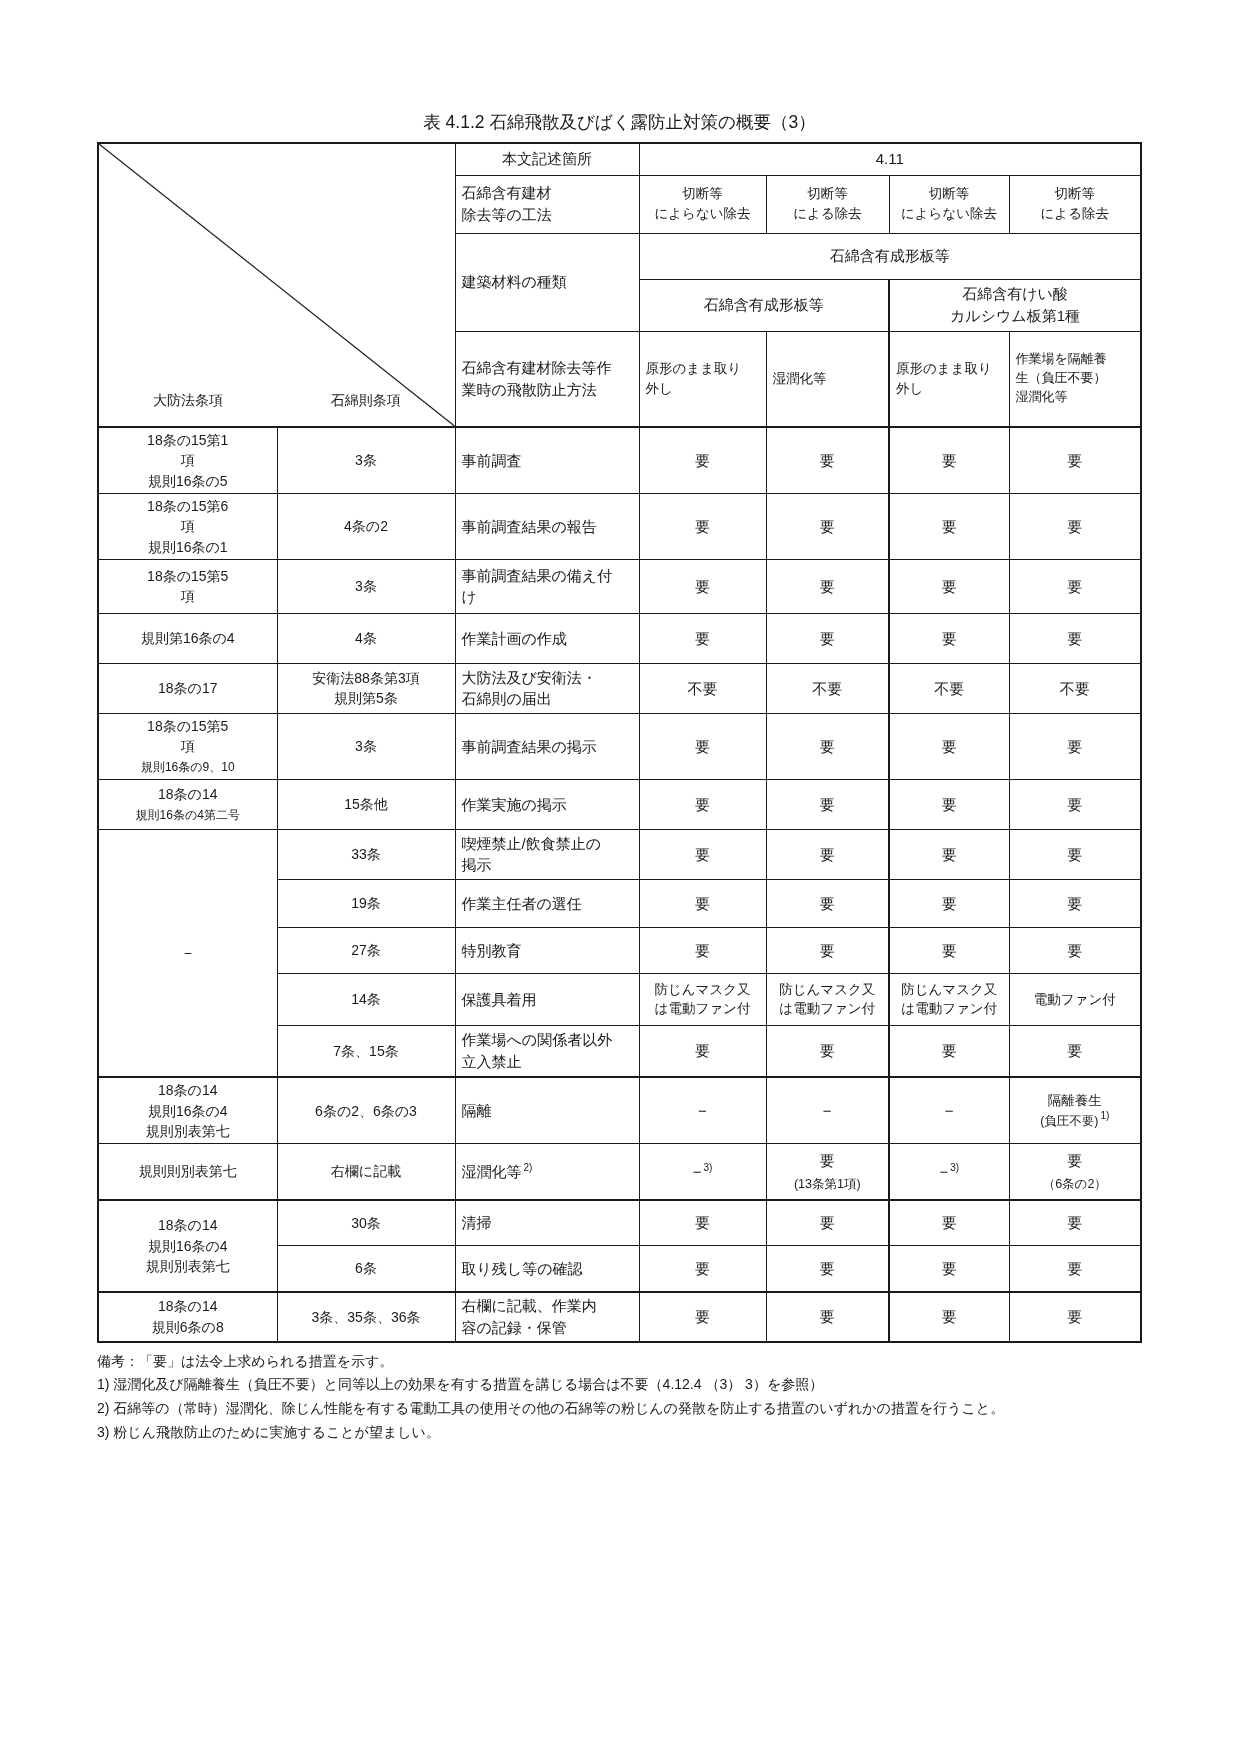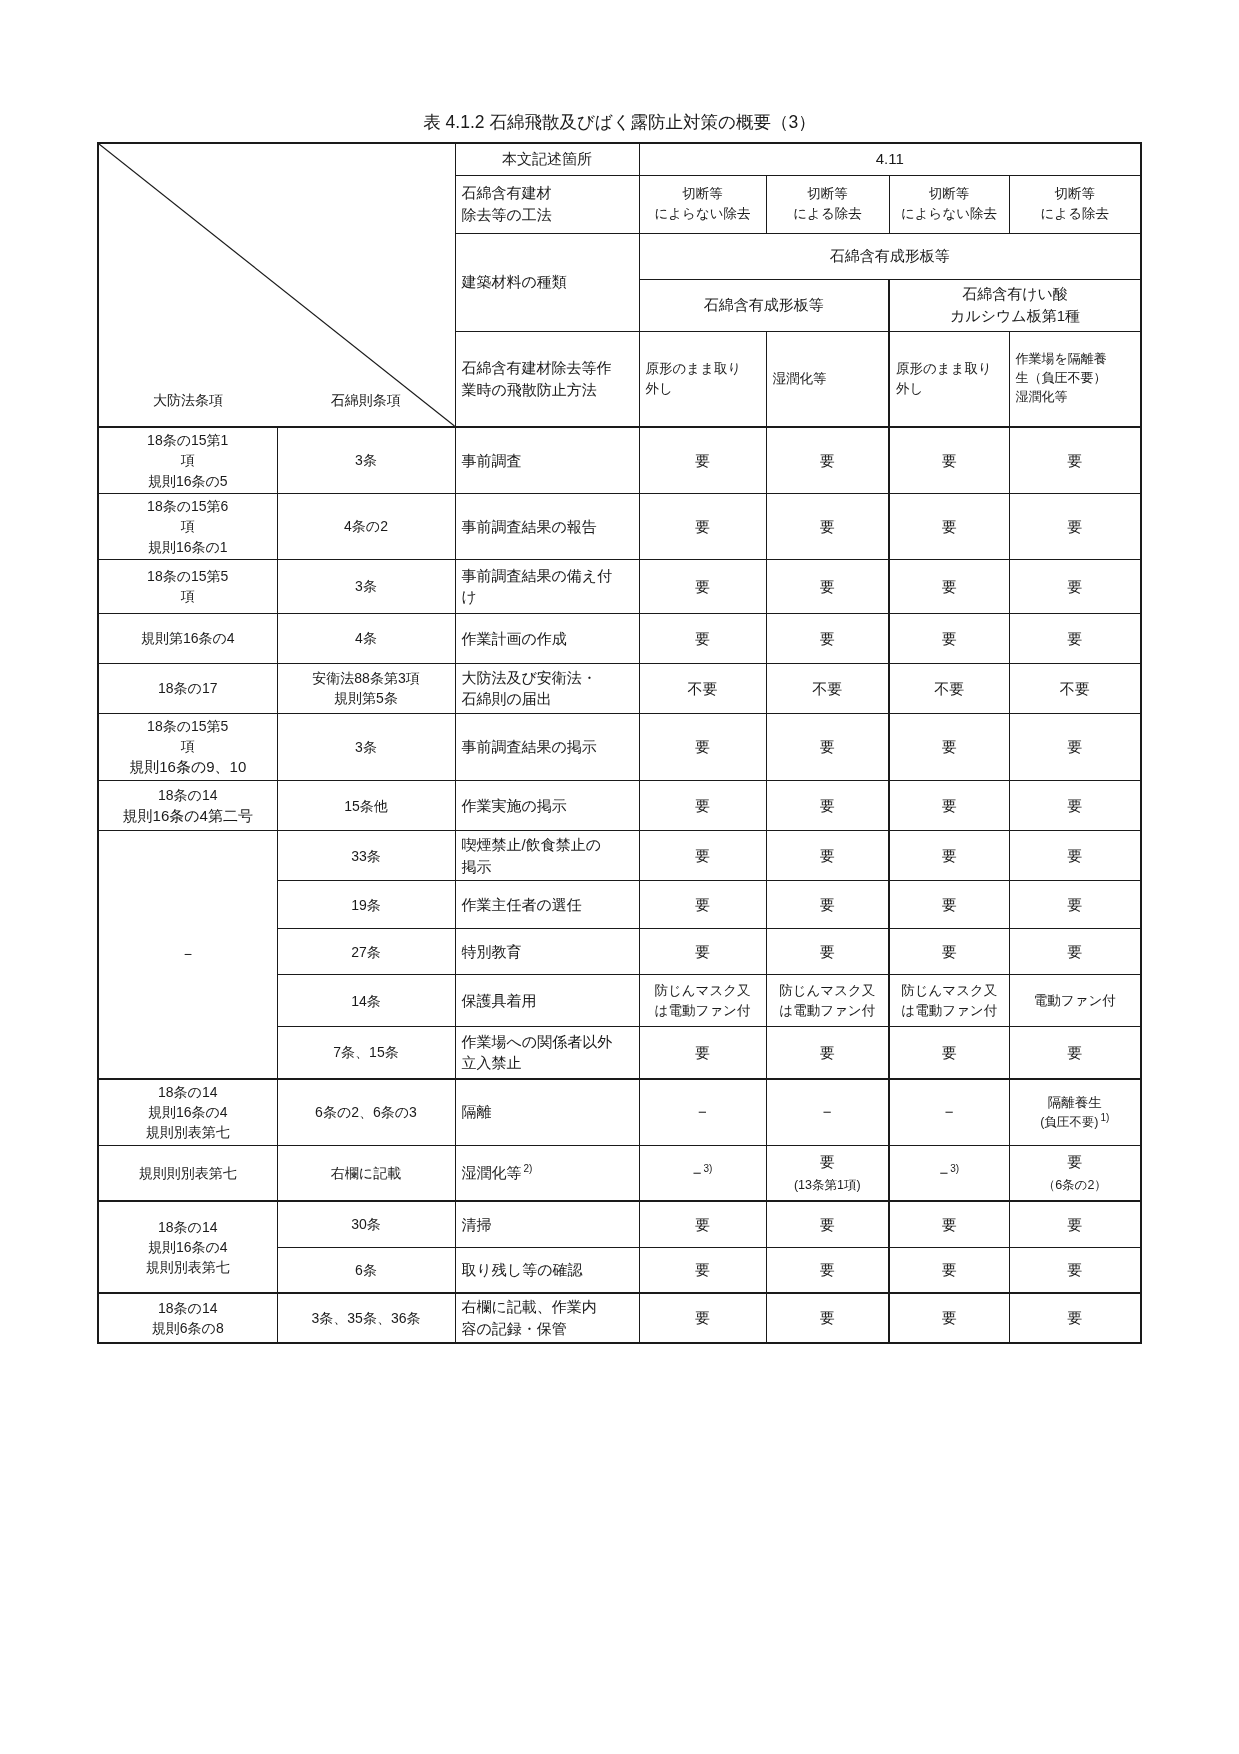--- a/index.html
+++ b/index.html
@@ -13,21 +13,21 @@
   table.grid { border-collapse:collapse; table-layout:fixed; width:1043px; border:2.5px solid #1a1a1a; }
   td {
     border:1px solid #1a1a1a; padding:2px 6px; font-size:15px;
     text-align:center; vertical-align:middle; white-space:pre-line; line-height:1.45;
     overflow:hidden;
   }
   td.left  { text-align:left; }
   td.ab    { font-size:14px; }
   td.small { font-size:13.5px; }
   td.xs    { font-size:13px; }
-  .xs2     { font-size:15px; }
+  .xs2     { font-size:12px; }
   .sub     { font-size:12.5px;text-align:right; }
   tr.bt td { border-top:2.5px solid #1a1a1a; }
   td.bl    { border-left:2.5px solid #1a1a1a;margin-top:9px; }
   td.bb    { border-bottom:2.5px solid #1a1a1a; }
   td.corner { position:relative; padding:0; }
   td.corner svg { position:absolute; left:0; top:0; width:100%; height:100%; display:block; }
   td.corner .lbl { position:absolute; bottom:16px; font-size:14px; white-space:nowrap; }
   td.corner .lbl.a { left:25%; transform:translateX(-50%);text-align:right; }
   td.corner .lbl.b { left:75%; transform:translateX(-50%); }
   sup { font-size:10px; vertical-align:super; line-height:1; margin-left:2px; }
@@ -263,15 +263,21 @@
         <td class="left">右欄に記載、作業内
 容の記録・保管</td>
         <td>要</td>
         <td>要</td>
         <td class="bl">要</td>
         <td>要</td>
       </tr>
     </tbody>
       </table>
 
+    <div class="notes">
+      <div>備考：「要」は法令上求められる措置を示す。</div>
+      <div>1) 湿潤化及び隔離養生（負圧不要）と同等以上の効果を有する措置を講じる場合は不要（4.12.4 （3） 3）を参照）</div>
+      <div>2) 石綿等の（常時）湿潤化、除じん性能を有する電動工具の使用その他の石綿等の粉じんの発散を防止する措置のいずれかの措置を行うこと。</div>
+      <div>3) 粉じん飛散防止のために実施することが望ましい。</div>
+    </div>
   </div>
 
 </div>
 
 </body></html>

